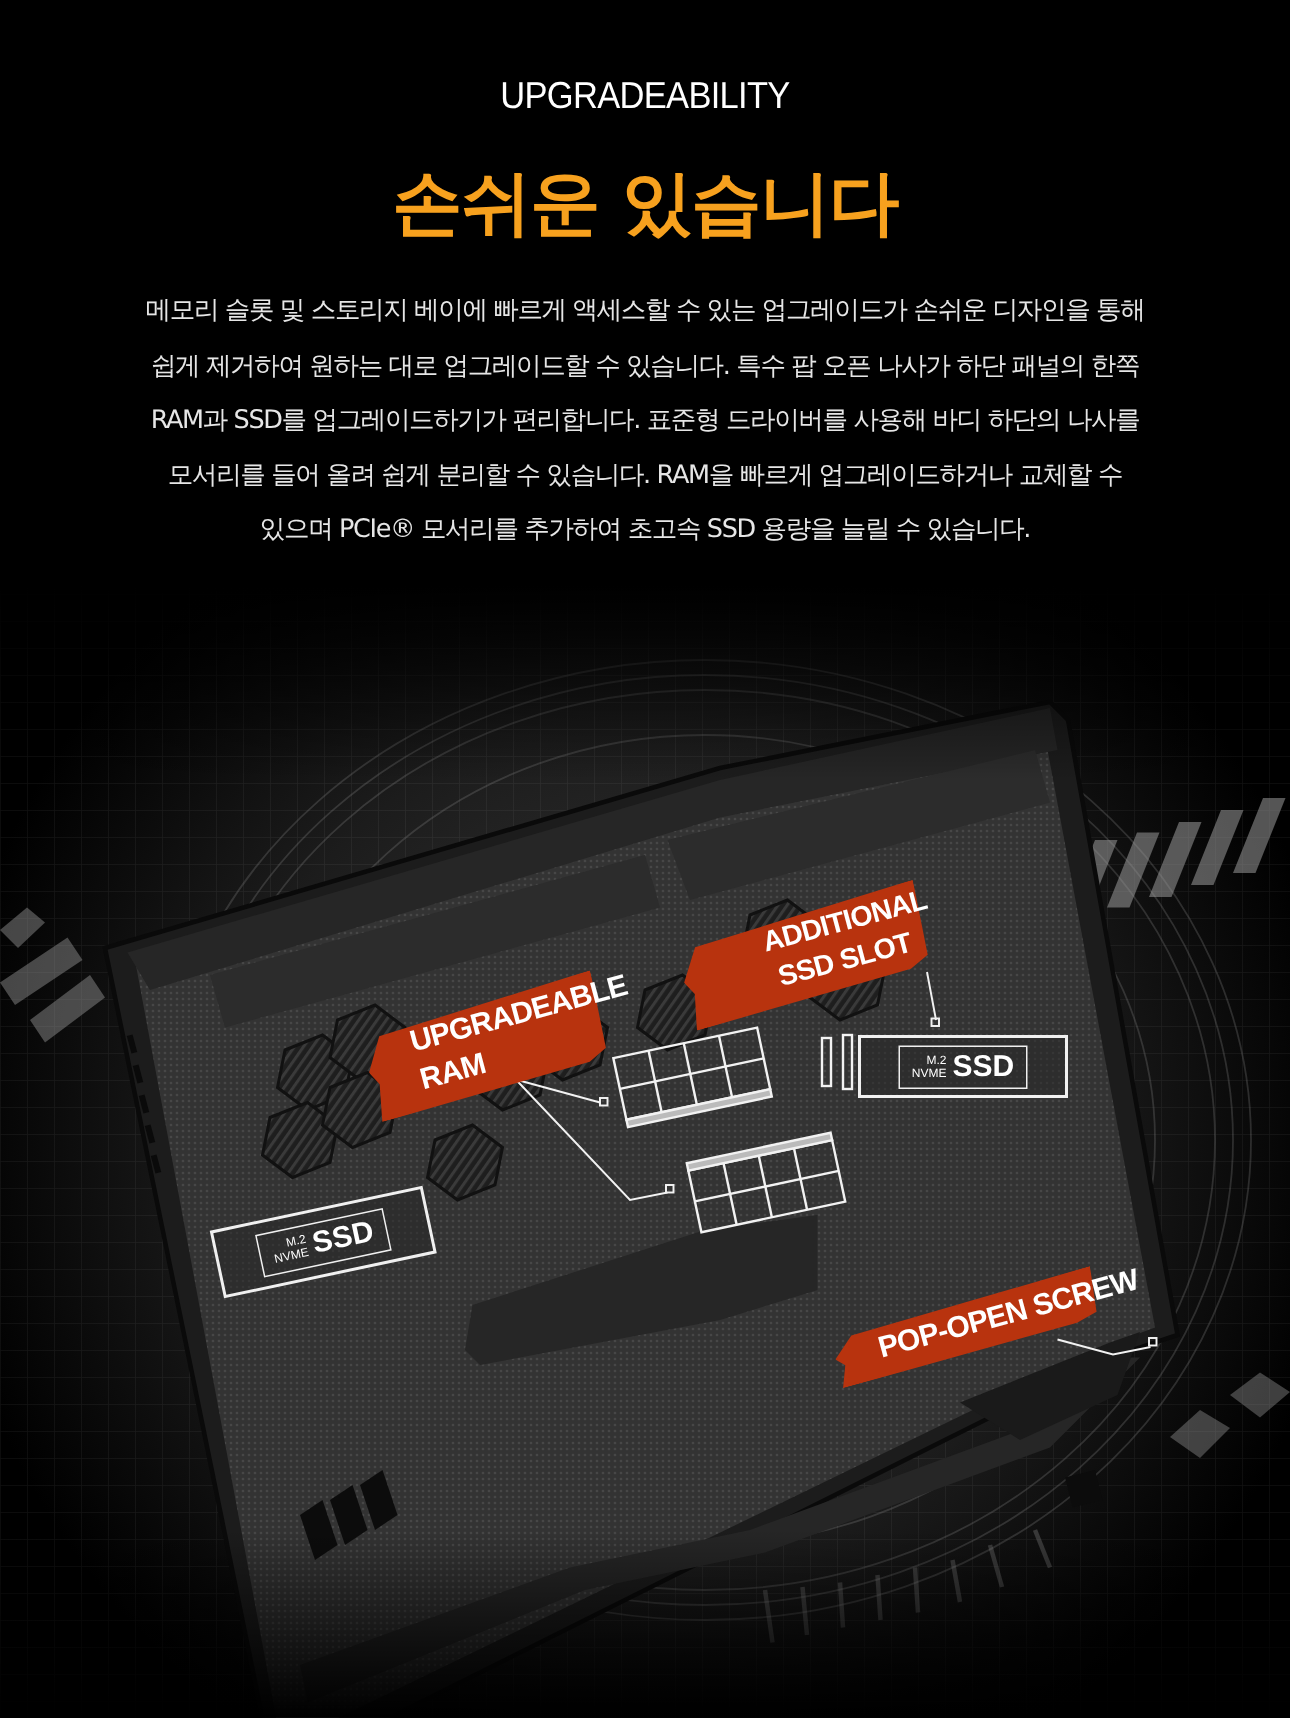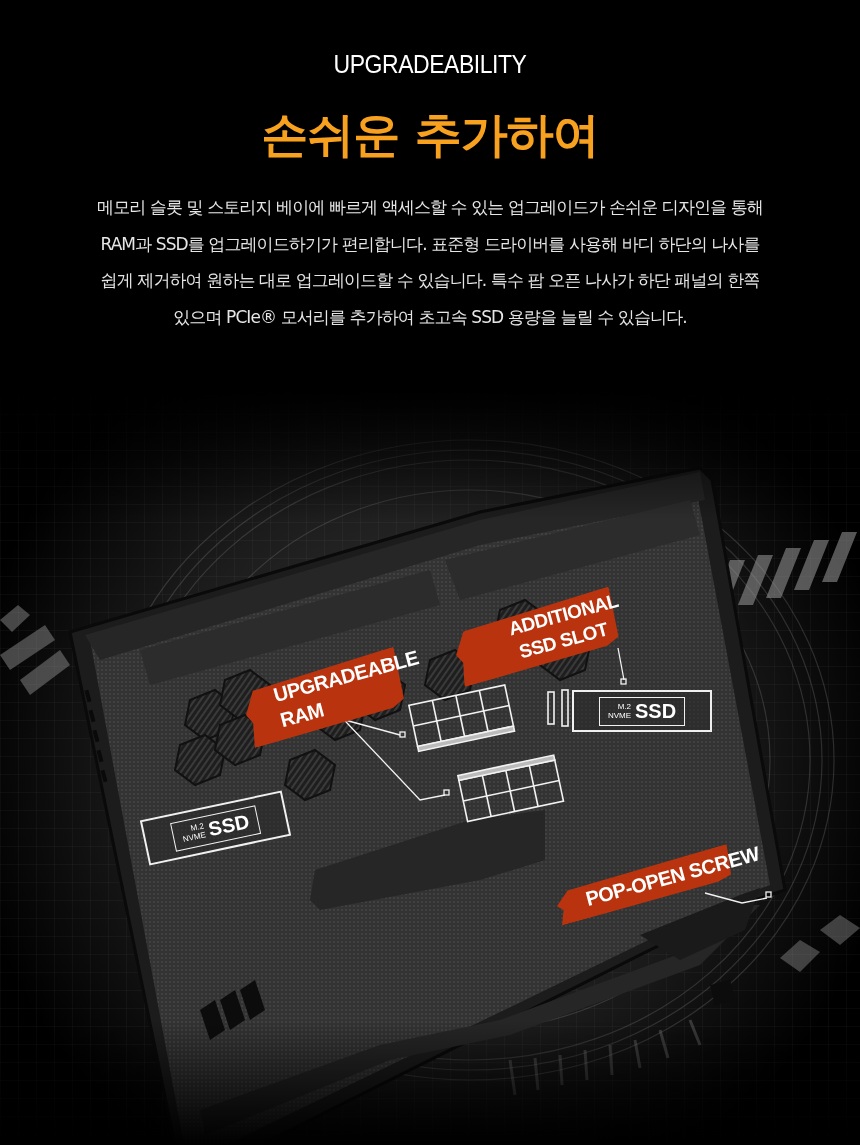--- a/index.html
+++ b/index.html
@@ -55,27 +55,28 @@
     font-family: "Liberation Sans", sans-serif; font-weight: bold; font-size: 20px; color: #fff;
   }
 </style>
 </head>
 <body>
 
 <div class="page">
 
   <div class="header">
     <div class="eyebrow">UPGRADEABILITY</div>
-    <div class="title">손쉬운 추가하여</div>
+    <div class="title">손쉬운 있습니다</div>
   </div>
 
   <div class="body-text">
     <span class="line">메모리 슬롯 및 스토리지 베이에 빠르게 액세스할 수 있는 업그레이드가 손쉬운 디자인을 통해</span>
+    <span class="line">쉽게 제거하여 원하는 대로 업그레이드할 수 있습니다. 특수 팝 오픈 나사가 하단 패널의 한쪽</span>
     <span class="line">RAM과 SSD를 업그레이드하기가 편리합니다. 표준형 드라이버를 사용해 바디 하단의 나사를</span>
-    <span class="line">쉽게 제거하여 원하는 대로 업그레이드할 수 있습니다. 특수 팝 오픈 나사가 하단 패널의 한쪽</span>
+    <span class="line">모서리를 들어 올려 쉽게 분리할 수 있습니다. RAM을 빠르게 업그레이드하거나 교체할 수</span>
     <span class="line">있으며 PCIe® 모서리를 추가하여 초고속 SSD 용량을 늘릴 수 있습니다.</span>
   </div>
 
   <div class="scene">
     <svg width="860" height="755" viewBox="0 390 860 755">
       <defs>
         <radialGradient id="bgGlow" cx="430" cy="760" r="470" gradientUnits="userSpaceOnUse">
           <stop offset="0" stop-color="#3a3a3a"></stop>
           <stop offset="0.6" stop-color="#1c1c1c"></stop>
           <stop offset="1" stop-color="#000"></stop>

